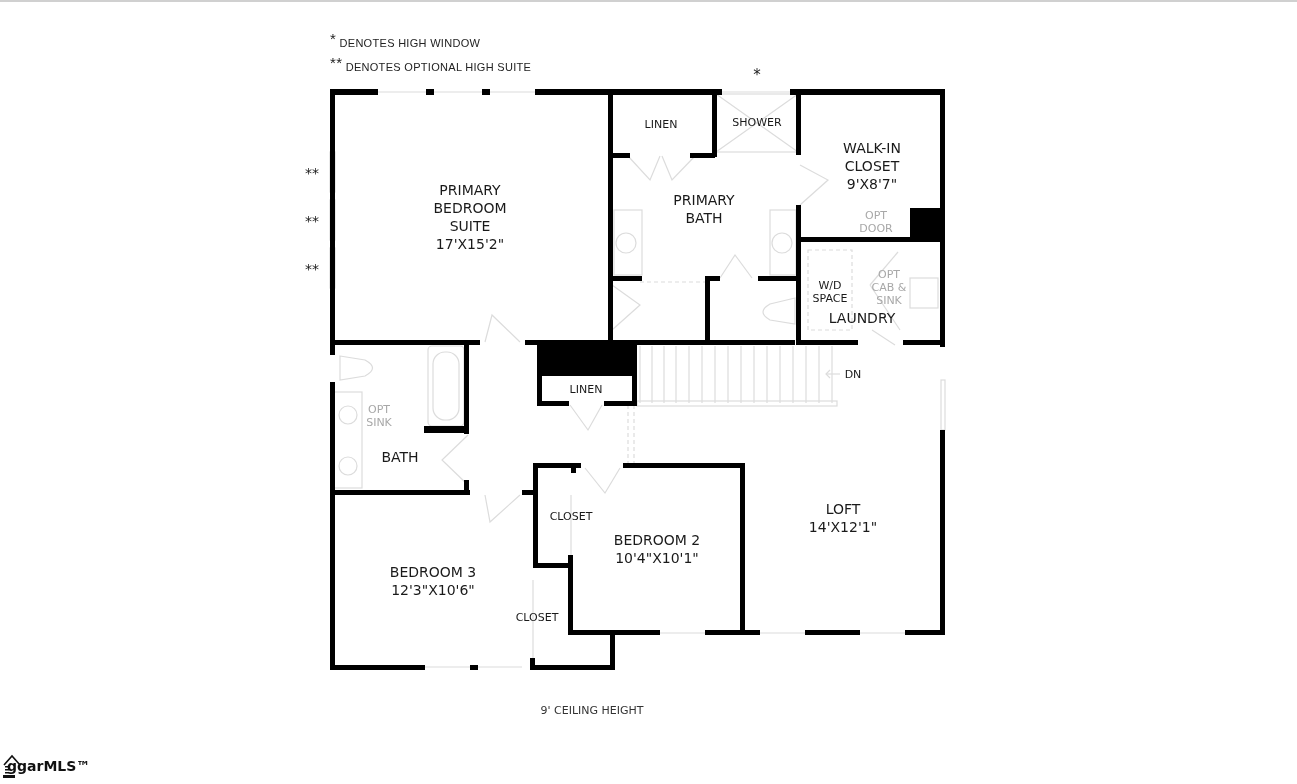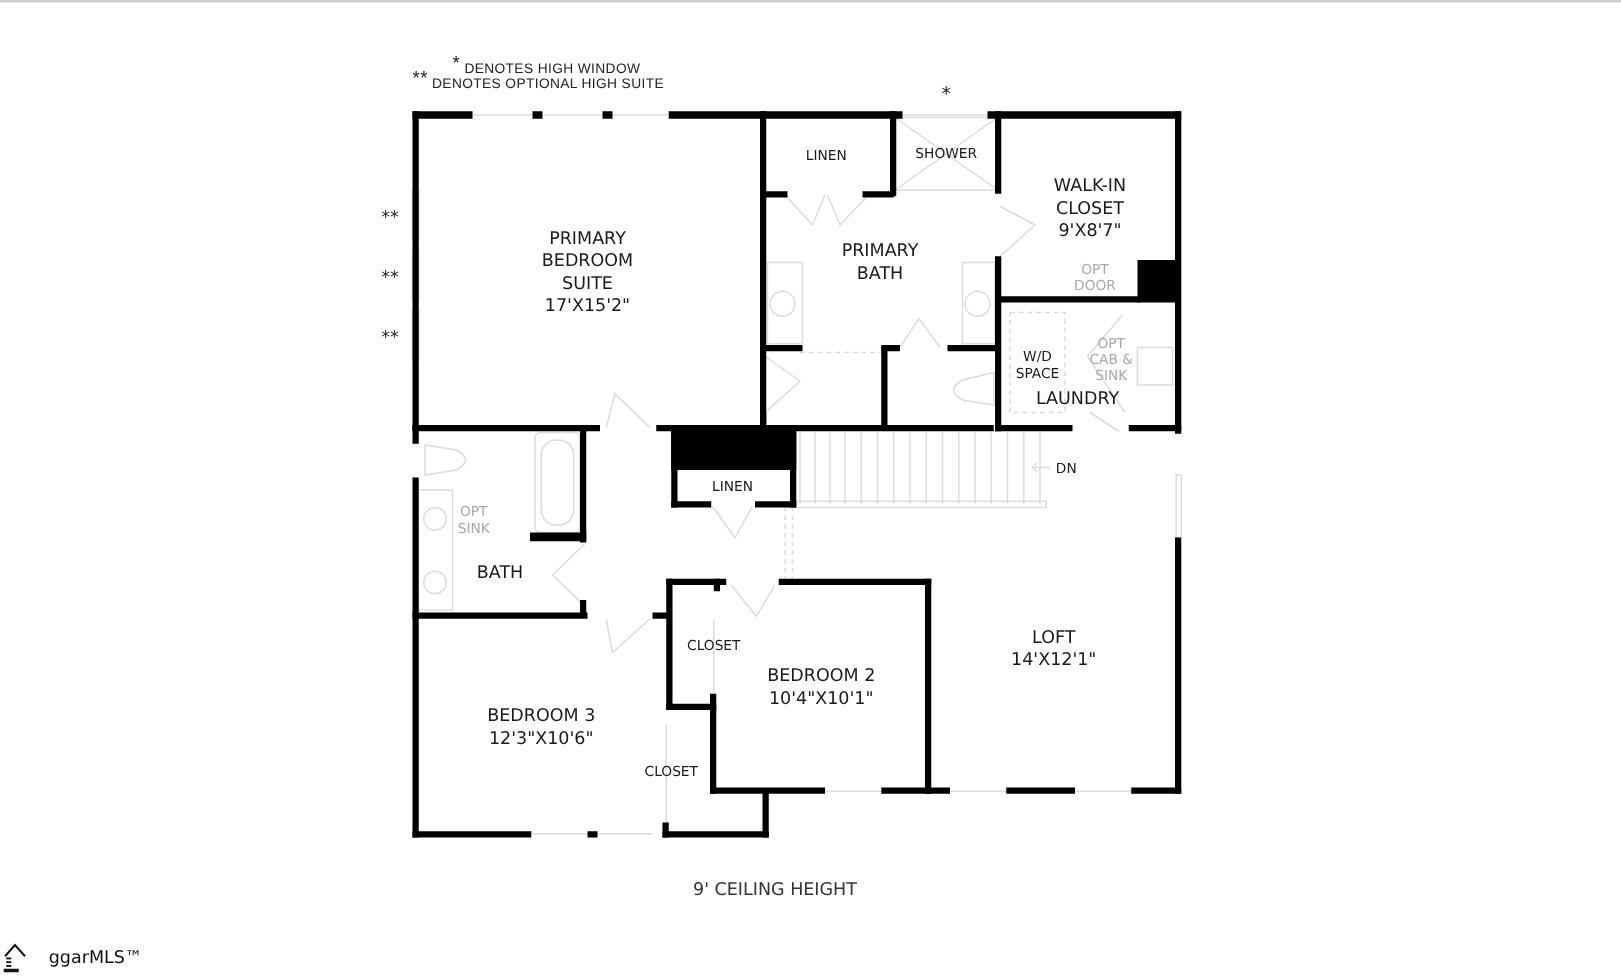--- a/index.html
+++ b/index.html
@@ -7,29 +7,29 @@
   .topline { position: absolute; left: 0; top: 0; width: 1297px; height: 2px; background: #d0d0d0; }
   .legend { position: absolute; left: 330px; font-size: 11px; color: #222; letter-spacing: 0.3px; }
   .legend .star { font-size: 15px; position: relative; top: -3px; }
   svg { position: absolute; left: 0; top: 0; }
   .lbl { font-family: "DejaVu Sans", sans-serif; fill: #1a1a1a; text-anchor: middle; }
   .big { font-size: 14px; }
   .sm { font-size: 11px; }
   .gray { fill: #a8a8a8; font-size: 11px; }
   .wall { fill: #000; }
   .thin { stroke: #dcdcdc; stroke-width: 1.2; fill: none; }
-  .ceiling { position: absolute; left: 520px; top: 704px; width: 200px; text-align: center; font-family: "DejaVu Sans", sans-serif; font-size: 14px; color: #333; }
+  .ceiling { position: absolute; left: 492px; top: 704px; width: 200px; text-align: center; font-family: "DejaVu Sans", sans-serif; font-size: 11px; color: #333; }
   .logo { position: absolute; left: 2px; top: 756px; font-family: "DejaVu Sans", sans-serif; font-size: 14px; color: #111; }
 </style>
 </head>
 <body>
 
 <div class="topline"></div>
 
-<div class="legend" style="top:45px;margin-left:32px;">
+<div class="legend" style="top:33px;">
   <span class="star">*</span>
   <span>DENOTES HIGH WINDOW</span>
 </div>
 <div class="legend" style="top:57px;">
   <span class="star">**</span>
   <span>DENOTES OPTIONAL  HIGH SUITE</span>
 </div>
 
 <svg width="1297" height="784" viewBox="0 0 1297 784">
 
@@ -251,14 +251,14 @@
 <div class="ceiling">9' CEILING HEIGHT</div>
 
 <div class="logo">
   <svg width="22" height="24" viewBox="0 0 22 24" style="position:absolute;left:0;top:-2px;">
     <path d="M2 11 L10 2 L18 11" fill="none" stroke="#111" stroke-width="1.6"></path>
     <rect x="3" y="12" width="4" height="1.5" fill="#111"></rect>
       <rect x="3" y="15" width="4" height="1.5" fill="#111"></rect>
       <rect x="3" y="18" width="4" height="1.5" fill="#111"></rect>
     <rect x="1" y="21" width="12" height="3" fill="#111"></rect>
   </svg>
-  <span style="position:absolute;left:37px;top:2px;white-space:nowrap;">ggarMLS™</span>
+  <span style="position:absolute;left:5px;top:2px;white-space:nowrap;font-weight:bold;">ggarMLS™</span>
 </div>
 
 </body></html>

